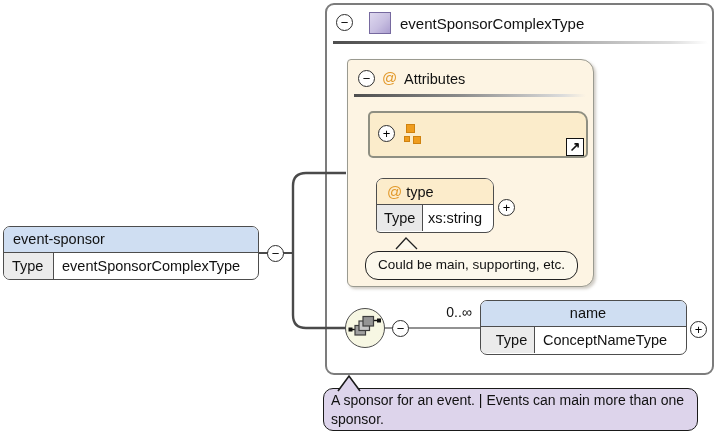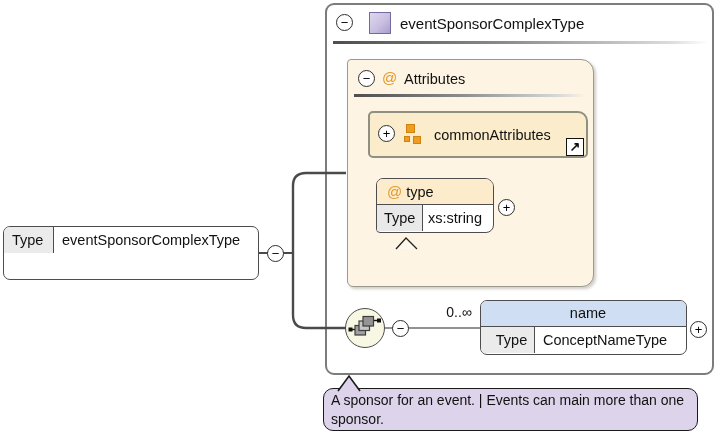--- a/index.html
+++ b/index.html
@@ -107,20 +107,21 @@
     <path d="M385,328 H480" stroke="#6e6e6e" stroke-width="1.6" fill="none"></path>
 
     <path d="M396,249 L406,238 L417,249 Z" fill="#fcf8ec"></path>
     <path d="M396,249 L406,238 L417,249" stroke="#222" stroke-width="1.3" fill="none"></path>
 
     <path d="M338,391 L349,376 L360,391 Z" fill="#ddd4eb"></path>
     <path d="M338,391 L349,376 L360,391" stroke="#1a1a1a" stroke-width="1.6" fill="none"></path>
   </svg>
 
   <div class="abs elem-box" style="left:3px;top:226px;width:256px;height:54px;">
+    <div class="hdr">event-sponsor</div>
     <div class="row">
       <div class="cell-k" style="width:50px;">Type</div>
       <div class="cell-v">eventSponsorComplexType</div>
     </div>
   </div>
   <button class="toggle" style="left:267px;top:245px;">−</button>
 
   <div class="abs ct-container">
     <button class="toggle" style="left:9px;top:9px;">−</button>
     <span class="abs type-icon"></span>
@@ -133,36 +134,36 @@
       <div class="abs attr-title">Attributes</div>
       <div class="abs sep" style="left:6px;top:34px;width:232px;"></div>
 
       <div class="abs attr-group-box">
         <button class="toggle" style="left:8px;top:12px;border-color:#2e2e2e;">+</button>
         <span class="abs ag-icon">
           <i style="left:3px;top:0;width:9px;height:9px;"></i>
           <i style="left:1px;top:12px;width:6px;height:6px;"></i>
           <i style="left:10px;top:12px;width:8px;height:8px;"></i>
         </span>
-        <div class="abs ag-label">commonAttributes</div>
         <div class="abs nav-arrow">↗</div>
       </div>
 
       <div class="abs attr-box">
         <div class="hdr">
           <span class="at-glyph">@</span>
           <span>type</span>
         </div>
         <div class="row">
           <div class="cell-k" style="width:46px;">Type</div>
           <div class="cell-v">xs:string</div>
         </div>
       </div>
       <button class="toggle" style="left:150px;top:139px;">+</button>
 
+      <div class="abs note-bubble">Could be main, supporting, etc.</div>
     </div>
   </div>
 
   <div class="abs seq-circle">
     <svg width="37" height="37" viewBox="0 0 37 37">
       <path d="M4,20.5 H12" stroke="#111" stroke-width="1.4"></path>
       <path d="M26,11.5 H33" stroke="#111" stroke-width="1.4"></path>
       <rect x="9" y="16.5" width="10.5" height="9.5" fill="#a0a0a0" stroke="#3d3d3d" stroke-width="1.2"></rect>
       <rect x="13" y="12" width="10.5" height="9.5" fill="#c6c6c6" stroke="#3d3d3d" stroke-width="1.2"></rect>
       <rect x="17" y="7.5" width="10.5" height="9.5" fill="#949494" stroke="#3d3d3d" stroke-width="1.2"></rect>

